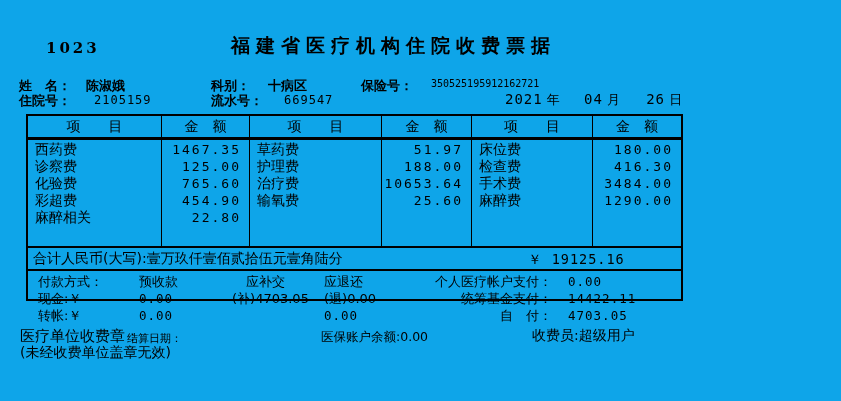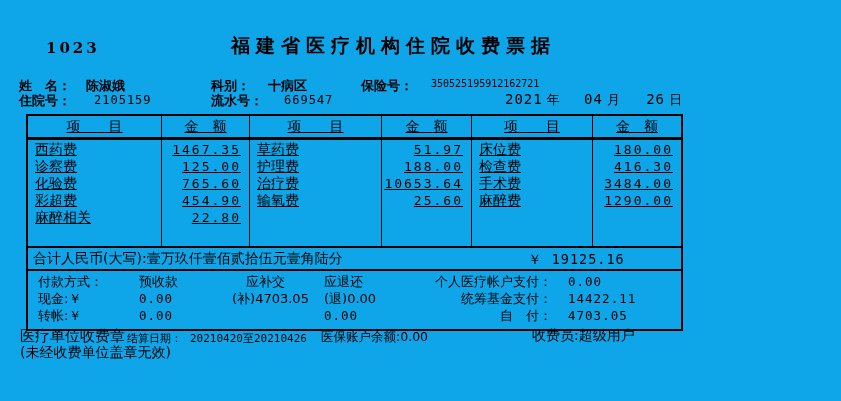--- a/index.html
+++ b/index.html
@@ -13,22 +13,22 @@
   .title { left:231px; top:33px; font-size:19px; font-weight:bold; letter-spacing:6px;
            font-family:"DejaVu Serif", serif; }
   .reg-line { left:274px; top:57px; font-size:11px; }
   .lbl { font-size:13px;font-weight:bold; }
   .num { font-family:"DejaVu Sans Mono", monospace; }
   .ins-no { letter-spacing:0px; font-size:10px; }
   .date-line { left:505px; top:91px; font-size:13px; }
   .date-line .num { font-size:14px; letter-spacing:1px;text-align:center; }
 
   
-  .fee-table { position:absolute; left:26px; top:114px; width:657px; height:217px;
-               border:2px solid #000; box-sizing:border-box;text-decoration:underline; }
+  .fee-table { position:absolute; left:26px; top:114px; width:657px; height:187px;
+               border:2px solid #000; box-sizing:border-box; }
   .fee-header { display:flex; height:24px; border-bottom:3px solid #000; box-sizing:border-box; }
   .fee-header .hc { display:flex; align-items:center; justify-content:center;
                     font-size:14px; box-sizing:border-box; }
   .vline { border-right:1px solid #000; }
   .fee-body { display:flex; height:106px; }
   .fee-body .col { box-sizing:border-box; padding-top:1px; }
   .fee-body .cell { height:17px; line-height:17px; font-size:14px; white-space:nowrap; }
   .col-item .cell { padding-left:7px; }
   .col-amt .cell { text-align:right; padding-right:8px; font-size:13px;
                    font-family:"DejaVu Sans Mono", monospace; letter-spacing:2px; }
@@ -171,18 +171,17 @@
         <span class="pc pc4 pval">0.00</span>
         <span class="pc pc5">自　付：</span>
         <span class="pc pc6 pval">4703.05</span>
       </div>
     </div>
 
   </div>
 
   <span class="abs stamp-label">医疗单位收费章：</span>
   <span class="abs settle-label">结算日期：</span>
-  <span class="abs settle-value">20210420至20210426</span>
   <span class="abs medicare-balance">医保账户余额:0.00</span>
   <span class="abs cashier">收费员:超级用户</span>
   <span class="abs note">(未经收费单位盖章无效)</span>
 
 </div>
 
 </body></html>

